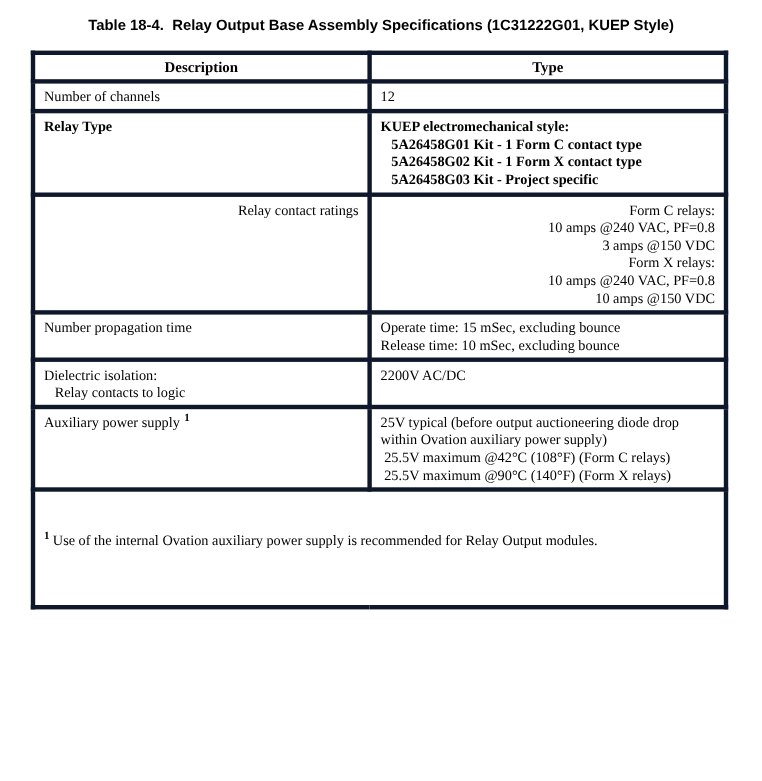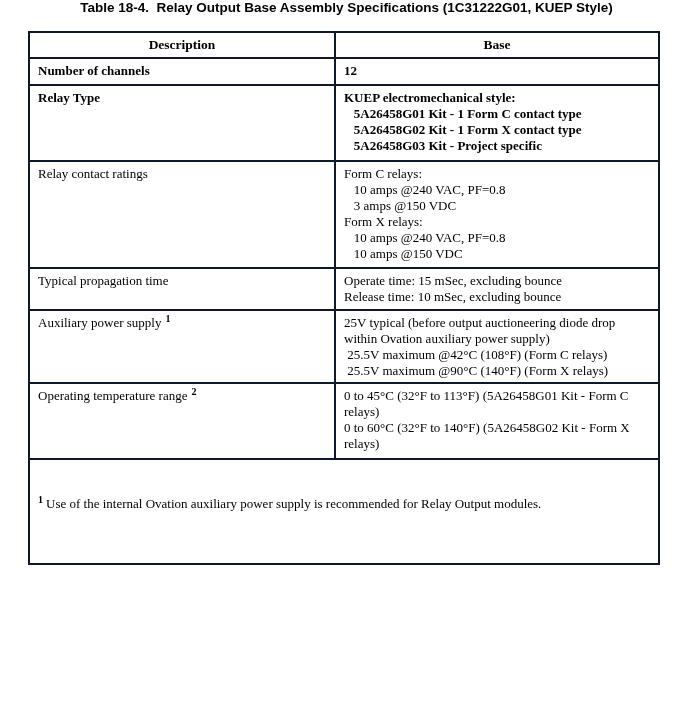--- a/index.html
+++ b/index.html
@@ -10,58 +10,59 @@
   .page {
     position: relative;
     width: 693px;
     height: 710px;
     background: #ffffff;
     font-family: "Liberation Serif", serif;
     color: #000000;
     overflow: hidden;
   }
   .doc-title {
+    padding-top: 15px;
     margin: 0 24px 0 24px;
     text-align: center;
     font-family: "Liberation Sans", sans-serif;
     font-weight: bold;
     font-size: 13.5px;
     line-height: 16px;
     white-space: pre-wrap;
   }
   table.spec-table {
     border-collapse: collapse;
     table-layout: fixed;
     margin: 15px 0 0 28px;
     width: 630px;
     border: 2px solid #000000;
   }
   table.spec-table col.c-desc  { width: 306px; }
   table.spec-table col.c-value { width: 324px; }
   table.spec-table th,
   table.spec-table td {
-    border: 2px solid #0f172a;
+    border: 4px solid #0f172a;
     vertical-align: top;
     padding: 4px 8px 3px 8px;
     font-size: 13px;
     line-height: 16px;
     white-space: pre-wrap;
     overflow: hidden;
   }
   table.spec-table th {
     font-weight: bold;
     font-size: 13.5px;
     text-align: center;
     vertical-align: middle;
     padding: 3px 8px;
   }
   tr.h-head { height: 26px; }
-  tr.r1 { height: 27px; font-weight: bold; }
+  tr.r1 { height: 27px; }
   tr.r2 { height: 76px; font-weight: bold; }
-  tr.r3 { height: 107px; }
+  tr.r3 { height: 107px; text-align: right; }
   tr.r4 { height: 42px; }
   tr.r5 { height: 43px; }
   tr.r6 { height: 88px; }
   tr.r7 { height: 73px; font-family: Liberation Serif, serif; }
   tr.r8 { height: 76px; }
   tr.r9 { height: 40px; }
   tr.r-foot { height: 46px; }
   td.valign-line2 { padding-top: 20px; }
   sup.fnref {
     font-weight: bold;
@@ -89,21 +90,21 @@
 
   <table class="spec-table">
     <colgroup>
         <col class="c-desc">
         <col class="c-value">
       </colgroup>
 
     <tbody>
         <tr class="h-head">
       <th>Description</th>
-      <th>Base</th>
+      <th>Type</th>
     </tr>
 
     <tr class="r1">
       <td>Number of channels</td>
       <td>12</td>
     </tr>
 
     <tr class="r2">
       <td>Relay Type</td>
       <td>KUEP electromechanical style:
@@ -116,42 +117,40 @@
       <td>Relay contact ratings</td>
       <td>Form C relays:
    10 amps @240 VAC, PF=0.8
    3 amps @150 VDC
 Form X relays:
    10 amps @240 VAC, PF=0.8
    10 amps @150 VDC</td>
     </tr>
 
     <tr class="r4">
-      <td>Typical propagation time</td>
+      <td>Number propagation time</td>
       <td>Operate time: 15 mSec, excluding bounce
 Release time: 10 mSec, excluding bounce</td>
     </tr>
 
+    <tr class="r5">
+      <td>Dielectric isolation:
+   Relay contacts to logic</td>
+      <td class="valign-line2">2200V AC/DC</td>
+    </tr>
 
 
     <tr class="r7">
       <td><span>Auxiliary power supply</span><sup class="fnref">1</sup></td>
       <td>25V typical (before output auctioneering diode drop
 within Ovation auxiliary power supply)
  25.5V maximum @42°C (108°F) (Form C relays)
  25.5V maximum @90°C (140°F) (Form X relays)</td>
     </tr>
 
-    <tr class="r8">
-      <td><span>Operating temperature range</span><sup class="fnref">2</sup></td>
-      <td>0 to 45°C (32°F to 113°F) (5A26458G01 Kit - Form C
-relays)
-0 to 60°C (32°F to 140°F) (5A26458G02 Kit - Form X
-relays)</td>
-    </tr>
 
 
     <tr class="r-foot">
       <td colspan="2" class="footnote-cell">
         <div class="footnote-line"><sup class="fnref">1</sup><span>Use of the internal Ovation auxiliary power supply is recommended for Relay Output modules.</span></div>
         
       </td>
     </tr>
 
   </tbody>

